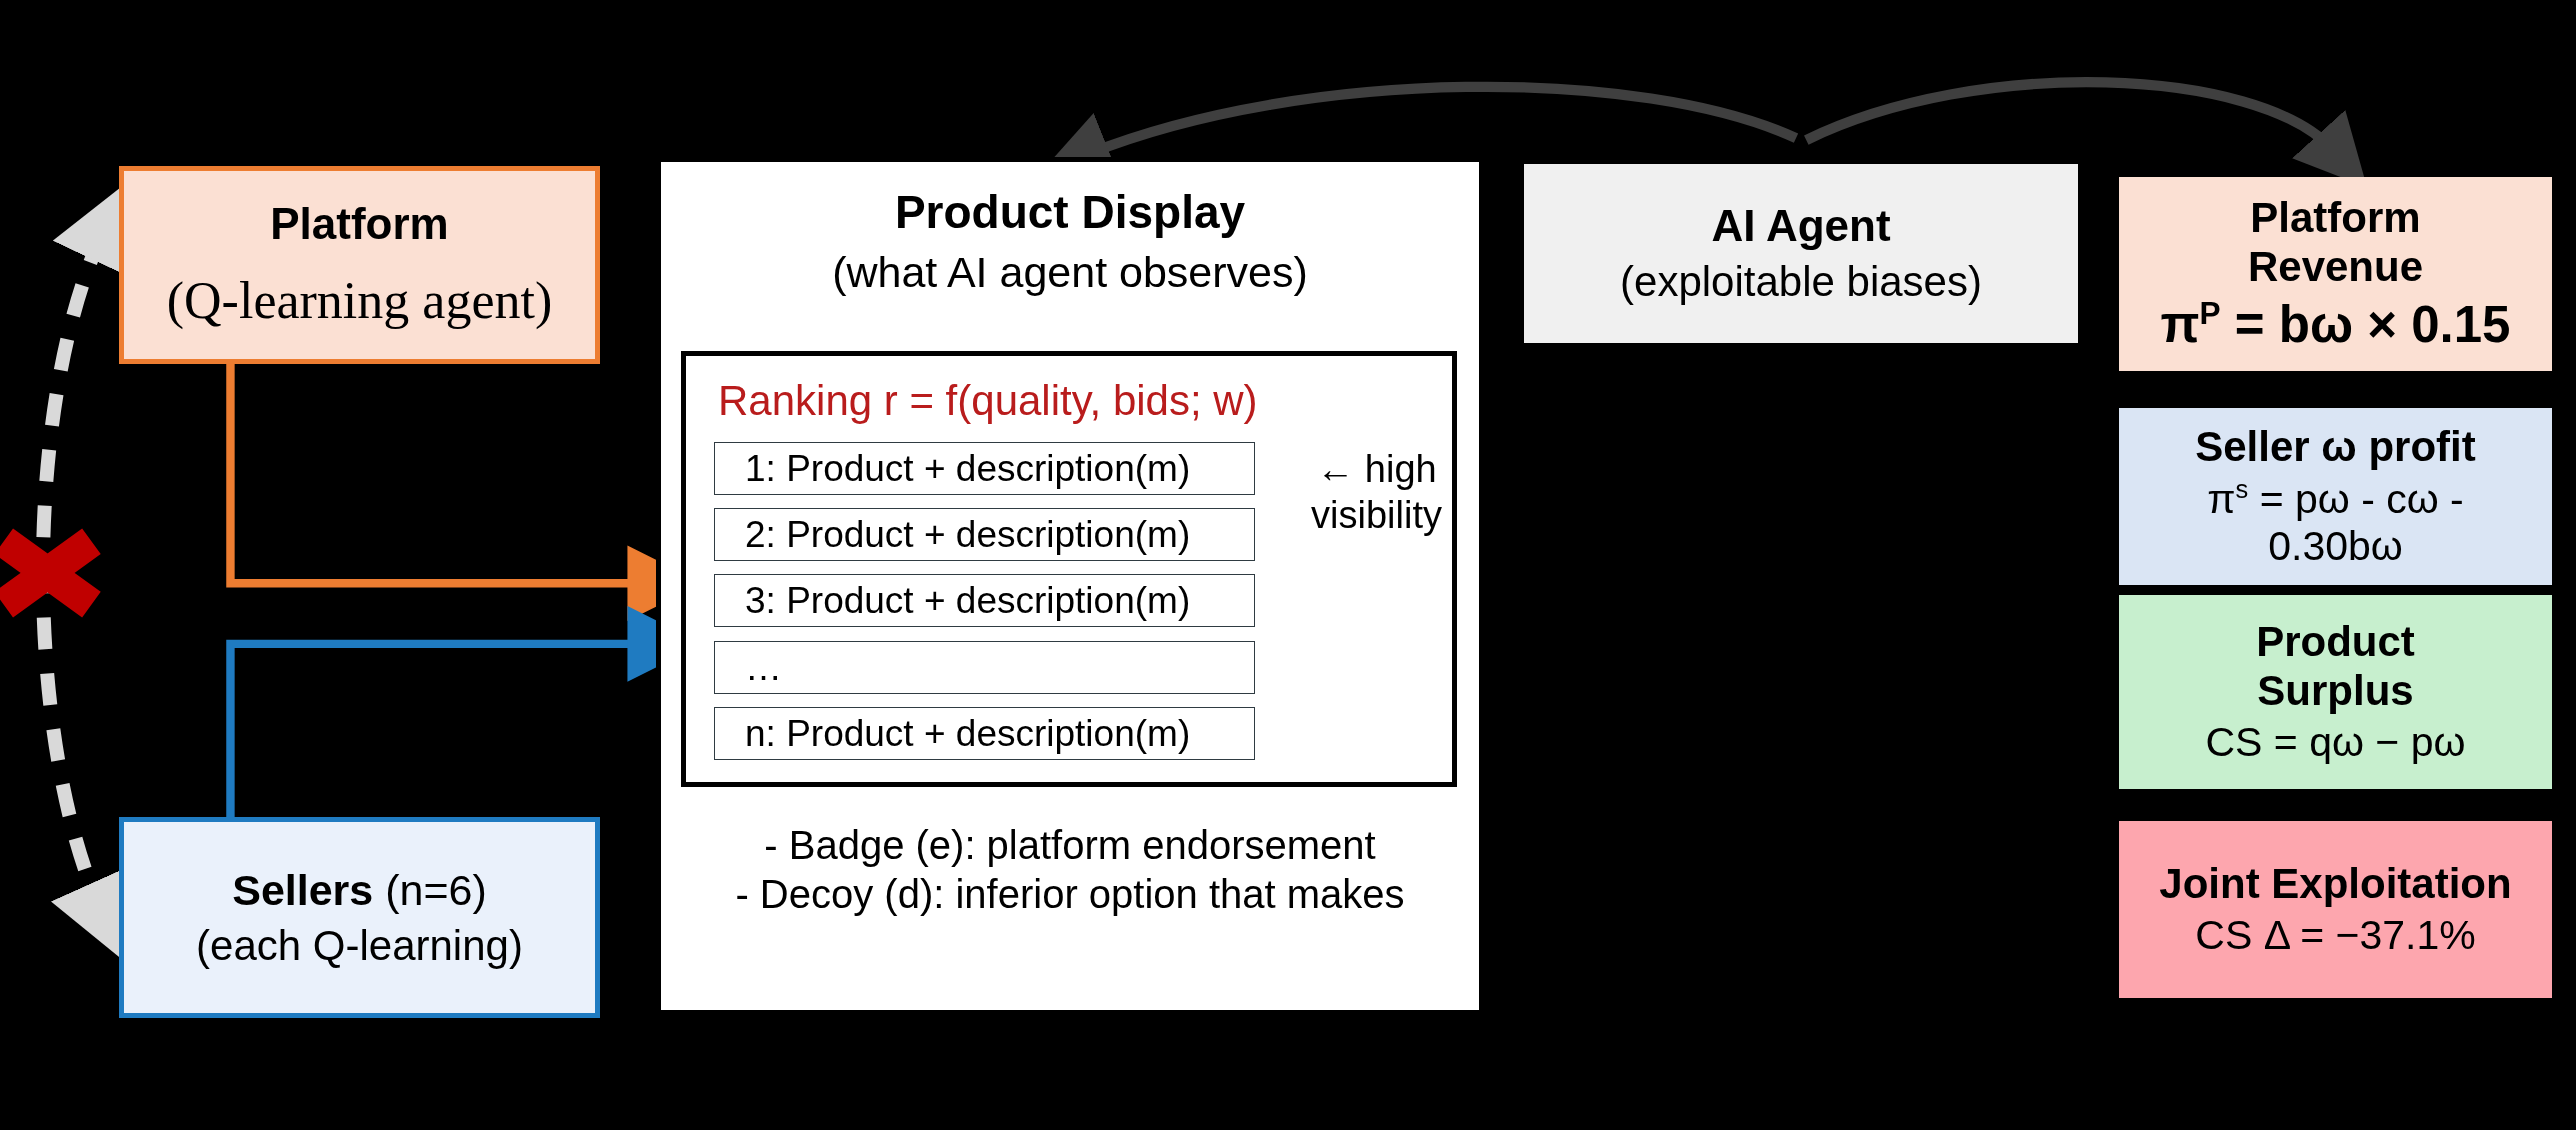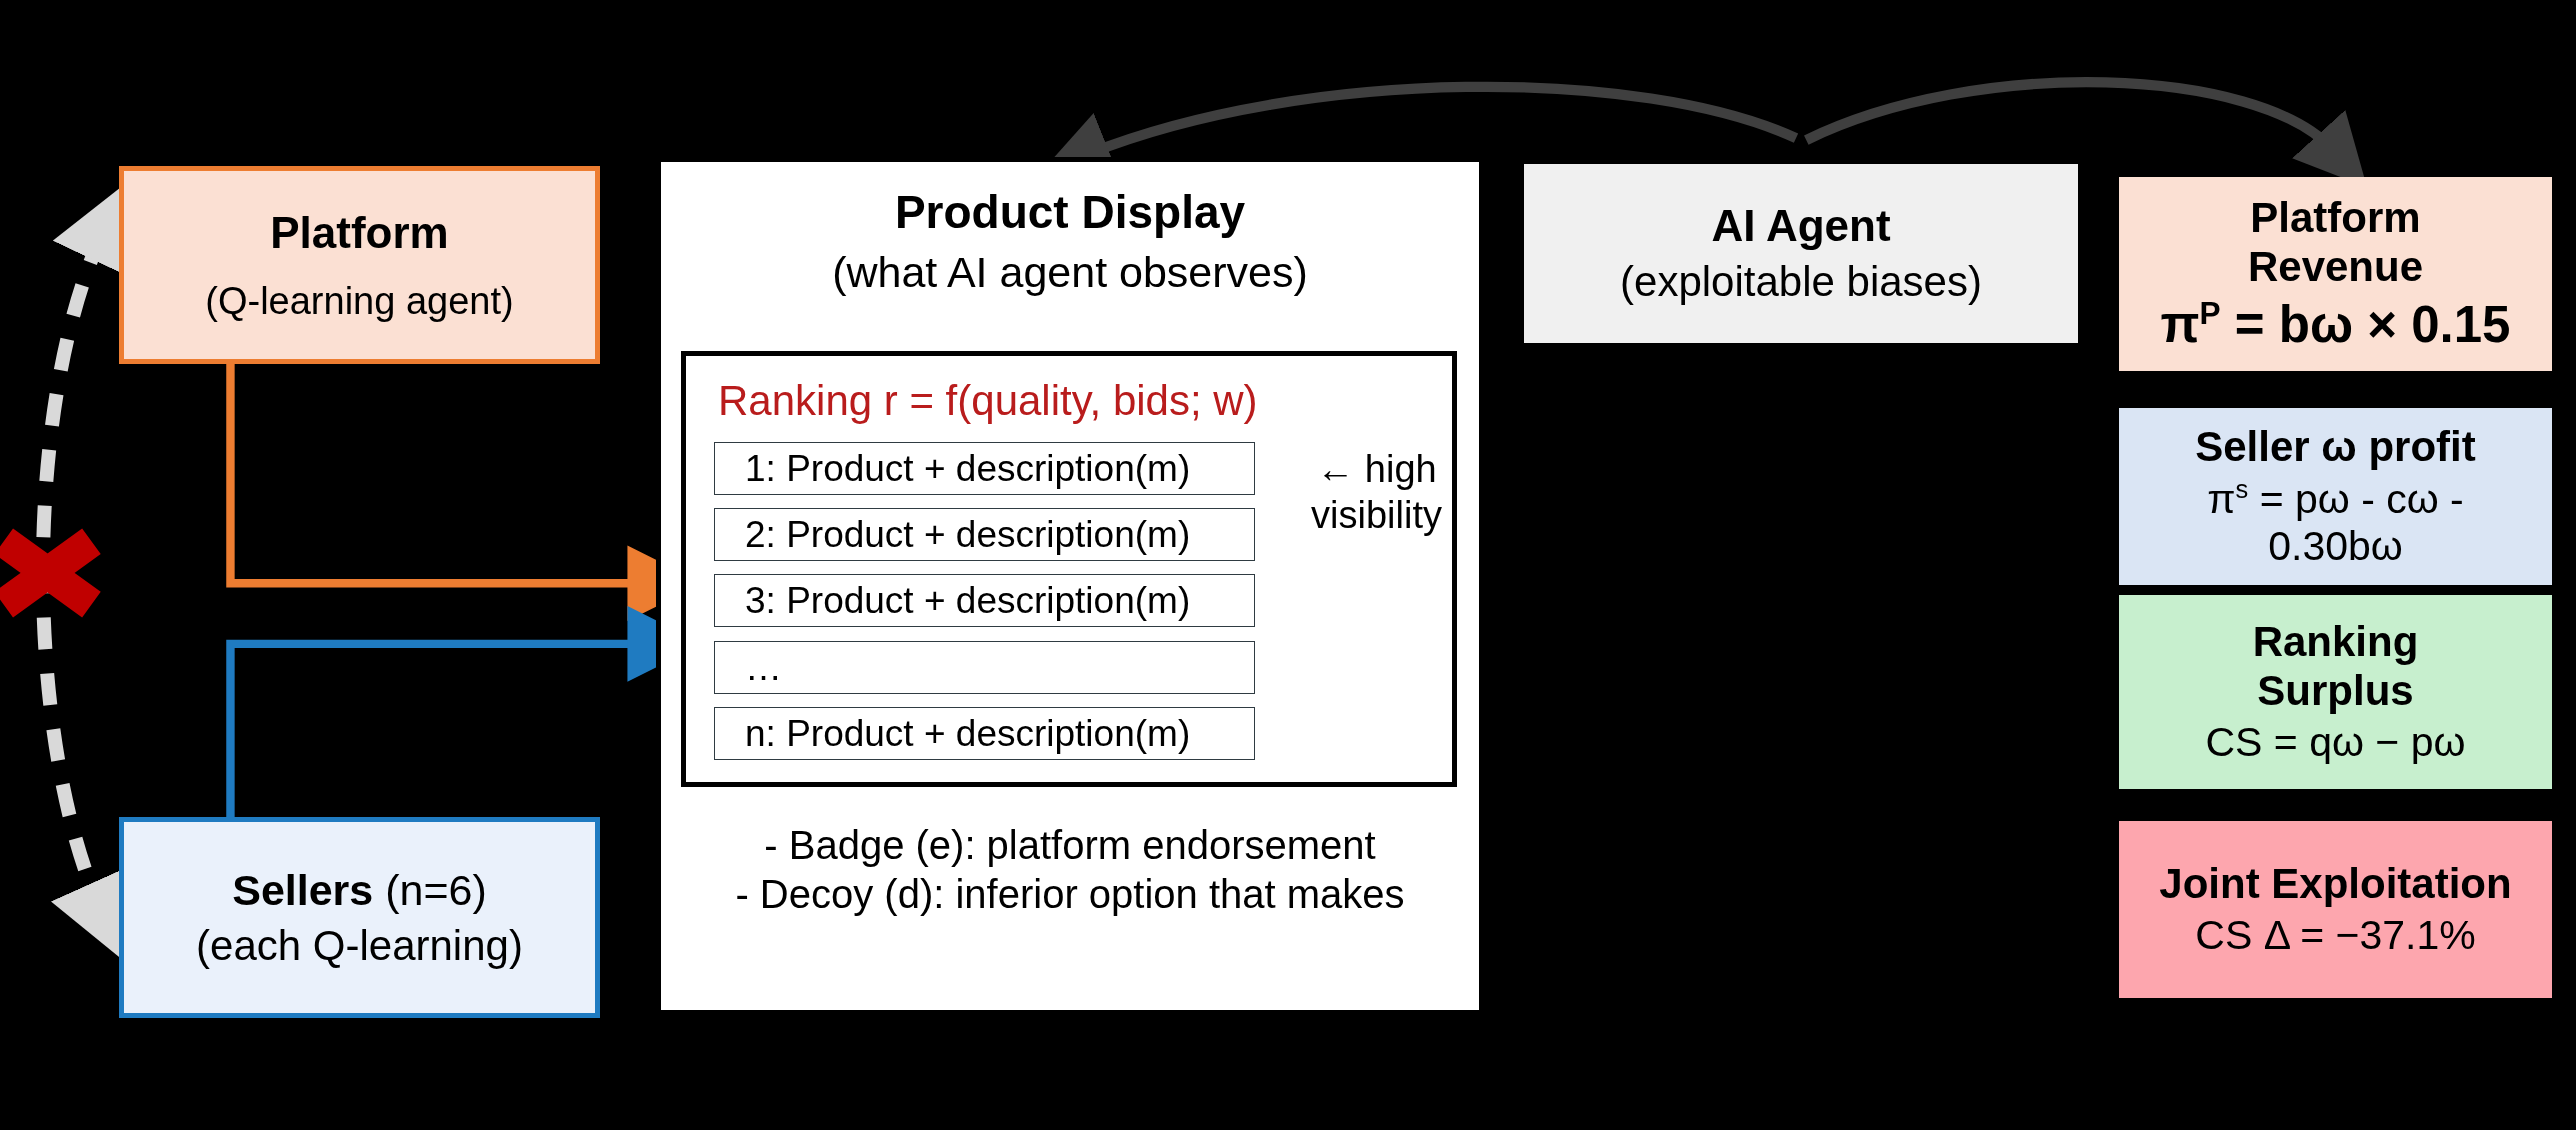--- a/index.html
+++ b/index.html
@@ -39,21 +39,21 @@
   }
 
   
   #platform-box {
     left: 119px; top: 166px;
     width: 481px; height: 198px;
     background: #FBE0D3;
     border: 5.6px solid #ED7D31;
   }
   #platform-box .t1 { font-size: 44px; font-weight: bold; }
-  #platform-box .t2 { font-size: 38px; margin-top: 21px; }
+  #platform-box .t2 { font-size: 52px; margin-top: 21px; font-family: Liberation Serif, serif; }
 
   
   #sellers-box {
     left: 119px; top: 817px;
     width: 481px; height: 201px;
     background: #EAF1FB;
     border: 5.6px solid #1F7BC1;
   }
   #sellers-box .t1 { font-size: 43px; }
   #sellers-box .t1 b { font-weight: bold; }
@@ -263,21 +263,21 @@
     <div class="t-eq"><span>π</span><sup>P</sup><span> = bω × 0.15</span></div>
   </div>
 
   <div class="box outcome" id="seller-profit-box">
     <div class="t-head">Seller ω profit</div>
     <div class="t-eq"><span>π</span><sup>s</sup><span> = pω - cω -</span></div>
     <div class="t-eq" style="margin-top:0">0.30bω</div>
   </div>
 
   <div class="box outcome" id="consumer-surplus-box">
-    <div class="t-head">Ranking</div>
+    <div class="t-head">Product</div>
     <div class="t-head">Surplus</div>
     <div class="t-eq">CS = qω − pω</div>
   </div>
 
   <div class="box outcome" id="joint-exploitation-box">
     <div class="t-head">Joint Exploitation</div>
     <div class="t-eq">CS Δ = −37.1%</div>
   </div>
 
 </div>

